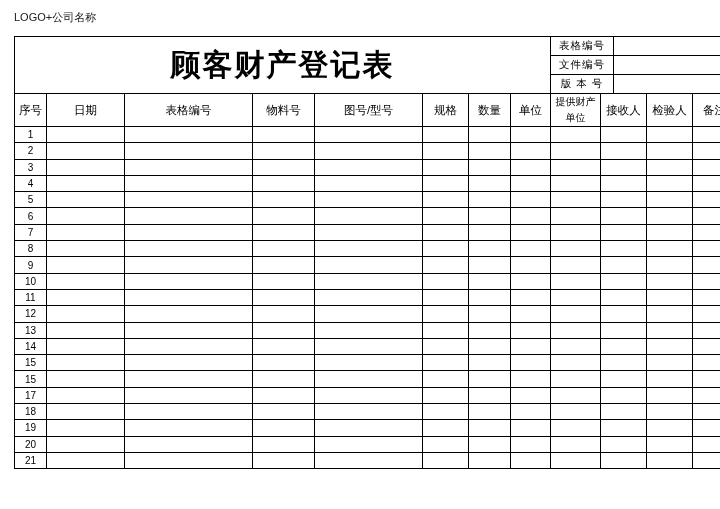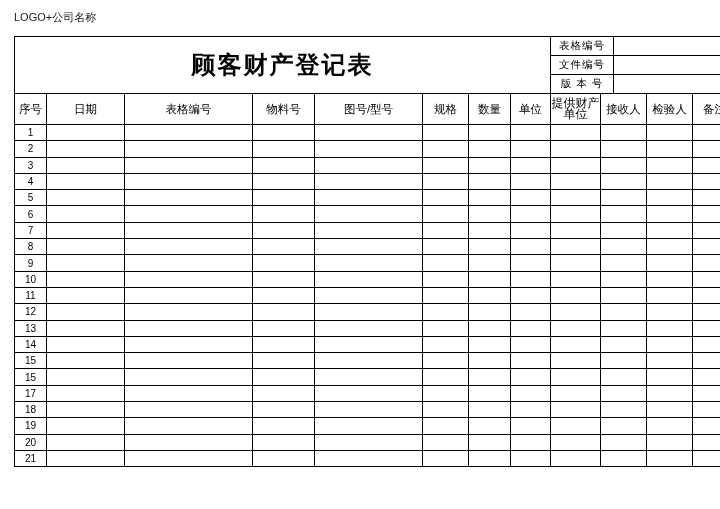--- a/index.html
+++ b/index.html
@@ -44,21 +44,21 @@
     border: 1px solid #000000;
     padding: 0;
     font-weight: normal;
     font-size: 11px;
     text-align: center;
     vertical-align: middle;
     background: #ffffff;
   }
   .title-cell {
     height: 56px;
-    font-size: 24px;
+    font-size: 30px;
     font-weight: bold;
     letter-spacing: 2px;
     font-family: "Liberation Serif", "DejaVu Serif", serif;
   }
   .meta-table {
     border-collapse: collapse;
     table-layout: fixed;
     width: 100%;
   }
   .meta-table td {
@@ -81,22 +81,22 @@
   .meta-outer {
     padding: 0 !important;
     vertical-align: top;
   }
   .hdr td {
     height: 30px;
     font-size: 11.5px;
     font-weight: normal;
   }
   .hdr .two-line {
-    font-size: 12px;
-    line-height: 11px;
+    font-size: 10px;
+    line-height: 16px;
   }
   .body-row td {
     height: 15.3px;
   }
   .idx {
     font-size: 10px;
   }
   .c-seq  { width: 32px; }
   .c-date { width: 78px; }
   .c-name { width: 128px; }

